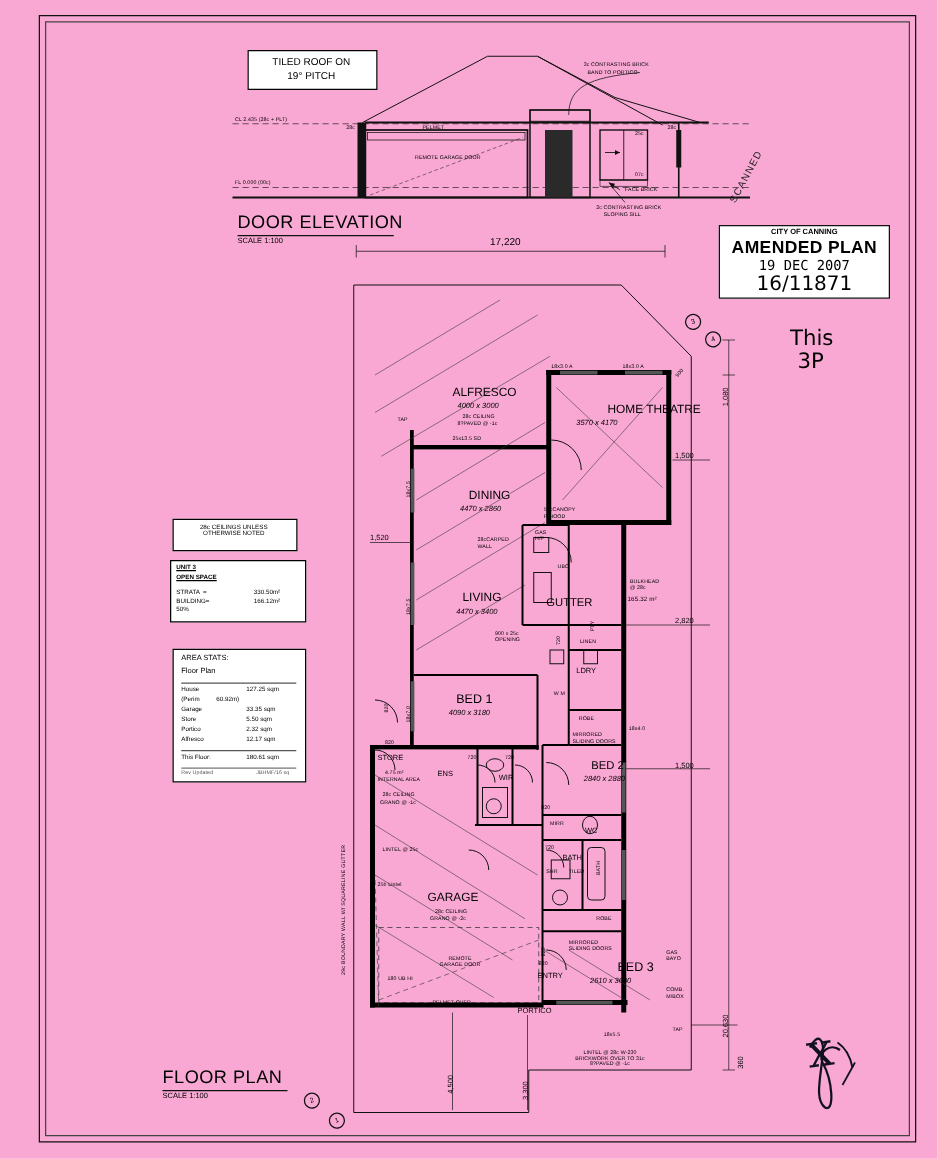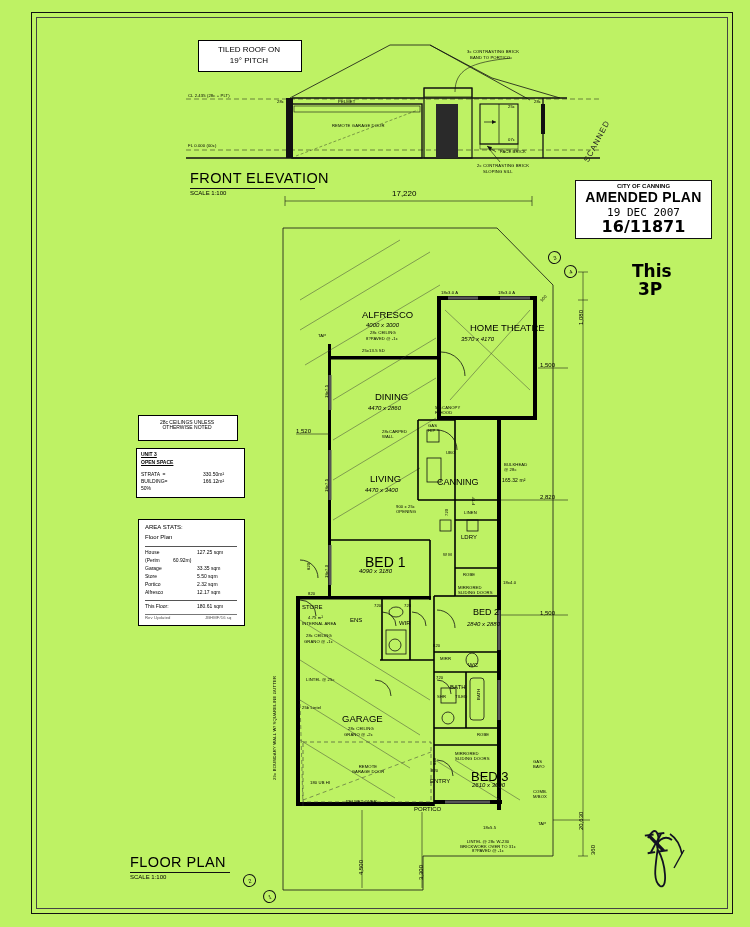--- a/index.html
+++ b/index.html
@@ -1,18 +1,18 @@
 <!DOCTYPE html>
 <html><head>
 <meta charset="utf-8">
 <style>
   html,body{margin:0;padding:0;background:#ffffff;}
   body{width:750px;height:927px;position:relative;overflow:hidden;
        font-family:"Liberation Sans",sans-serif;color:#000;}
-  .page{position:absolute;inset:0;background:#bef264;}
+  .page{position:absolute;inset:0;background:#f9a8d4;}
   
   .sheet-border{position:absolute;left:31px;top:12px;width:700px;height:900px;
       border:1.2px solid #111;}
   .sheet-border2{position:absolute;left:36px;top:17px;width:690px;height:890px;
       border:0.6px solid #444;}
   .txt{position:absolute;white-space:pre;line-height:1.08;}
   .tiny{font-size:4.2px;letter-spacing:.1px;}
   .tiny2{font-size:5px;}
   .sm{font-size:6px;}
   .md{font-size:8px;}
@@ -25,21 +25,21 @@
   .rot-d{transform-origin:0 0;}
   .ctr{text-align:center;}
   .uline{text-decoration:underline;}
   svg{position:absolute;overflow:visible;}
   .grey{fill:none;stroke:#111;}
   .hatch{stroke:#333;stroke-width:.45;}
   .circnum{position:absolute;width:11px;height:11px;border:0.9px solid #111;
      border-radius:50%;font-size:5.5px;display:flex;align-items:center;justify-content:center;
      transform:rotate(-20deg);}
   .stamp{position:absolute;border:1.6px solid #111;background:#fff;}
-  .hand{font-family:"DejaVu Sans",sans-serif;font-weight:bold;}
+  .hand{font-family:"DejaVu Sans",sans-serif;font-weight:normal;}
   .sig{position:absolute;font-size:38px;font-family:"DejaVu Serif",serif;
      transform:rotate(-8deg);color:#112;}
 </style>
 </head>
 <body>
 
 <div class="page">
 
   <div class="sheet-border"></div>
   <div class="sheet-border2"></div>
@@ -101,21 +101,21 @@
     <div class="txt tiny" style="left:508px;top:105px;">25c</div>
     <div class="txt tiny" style="left:508px;top:138px;">07c</div>
     <div class="txt tiny" style="left:338px;top:100px;">PELMET</div>
     <div class="txt tiny" style="left:332px;top:124px;">REMOTE GARAGE DOOR</div>
     <div class="txt tiny" style="left:467px;top:50px;">3c CONTRASTING BRICK</div>
     <div class="txt tiny" style="left:470px;top:56px;">BAND TO PORTICO</div>
     <div class="txt tiny" style="left:500px;top:150px;">FACE BRICK</div>
     <div class="txt tiny" style="left:477px;top:164px;">2c CONTRASTING BRICK</div>
     <div class="txt tiny" style="left:483px;top:170px;">SLOPING SILL</div>
 
-    <div class="txt xl" style="left:190px;top:171px;letter-spacing:.4px;">FRONT ELEVATION</div>
+    <div class="txt xl" style="left:190px;top:171px;letter-spacing:.4px;">DOOR ELEVATION</div>
     <div class="ln hline" style="left:190px;top:188px;width:125px;height:1px;"></div>
     <div class="txt sm" style="left:190px;top:190px;">SCALE 1:100</div>
     <div class="txt md" style="left:392px;top:190px;">17,220</div>
   </div>
 
   <div class="txt md" style="left:583px;top:160px;transform-origin:0 0;transform:rotate(-62deg);letter-spacing:1px;color:#222;">SCANNED</div>
 
   <div class="stamp" style="left:575px;top:180px;width:135px;height:57px;">
     <div class="txt sm ctr" style="left:0;top:2px;width:135px;font-weight:bold;">CITY OF CANNING</div>
     <div class="txt ctr" style="left:0;top:9px;width:135px;font-size:14px;font-weight:bold;letter-spacing:.3px;">AMENDED PLAN</div>
@@ -294,71 +294,71 @@
         <line x1="422" y1="812" x2="422" y2="888"></line>
       </g>
     </svg>
 
     <div class="txt" style="left:362px;top:310px;font-size:9.5px;">ALFRESCO</div>
     <div class="txt sm ital" style="left:366px;top:322px;">4000 x 3000</div>
     <div class="txt tiny" style="left:370px;top:331px;">28c CEILING</div>
     <div class="txt tiny" style="left:366px;top:337px;">8?PAVED @ -1c</div>
     <div class="txt tiny" style="left:362px;top:349px;">25x13.5 SD</div>
 
-    <div class="txt" style="left:448px;top:323px;font-size:9.5px;padding-left:22px;">HOME THEATRE</div>
+    <div class="txt" style="left:464px;top:323px;font-size:9.5px;padding-left:22px;">HOME THEATRE</div>
     <div class="txt sm ital" style="left:461px;top:336px;">3570 x 4170</div>
     <div class="txt tiny" style="left:441px;top:291px;">18x3.0 A</div>
     <div class="txt tiny" style="left:498px;top:291px;">18x3.0 A</div>
     <div class="txt tiny rot-d" style="left:540px;top:300px;transform:rotate(-50deg);">900</div>
 
     <div class="txt" style="left:375px;top:392px;font-size:9.5px;">DINING</div>
     <div class="txt sm ital" style="left:368px;top:405px;">4470 x 2860</div>
     <div class="txt tiny" style="left:382px;top:430px;">28cCARPED
 WALL</div>
 
     <div class="txt" style="left:370px;top:474px;font-size:9.5px;">LIVING</div>
     <div class="txt sm ital" style="left:365px;top:487px;">4470 x 3400</div>
 
-    <div class="txt" style="left:437px;top:478px;font-size:9px;">CANNING</div>
+    <div class="txt" style="left:437px;top:478px;font-size:9px;">GUTTER</div>
     <div class="txt tiny" style="left:435px;top:406px;">50cCANOPY
 R/HOOD</div>
     <div class="txt tiny" style="left:428px;top:424px;">GAS
 H/P</div>
     <div class="txt tiny" style="left:446px;top:451px;">UBO</div>
     <div class="txt tiny" style="left:504px;top:463px;">BULKHEAD
 @ 28c</div>
     <div class="txt tiny" style="left:502px;top:478px;font-size:5px;">165.32 m²</div>
     <div class="txt tiny" style="left:396px;top:505px;">900 x 25c
 OPENING</div>
     <div class="txt tiny" style="left:464px;top:511px;">LINEN</div>
     <div class="txt tiny rot90" style="left:472px;top:505px;">PTY</div>
     <div class="txt sm" style="left:461px;top:534px;">LDRY</div>
     <div class="txt tiny" style="left:443px;top:553px;">W M</div>
     <div class="txt tiny" style="left:463px;top:573px;">ROBE</div>
 
-    <div class="txt" style="left:365px;top:555px;font-size:14px;">BED 1</div>
+    <div class="txt" style="left:365px;top:555px;font-size:10px;">BED 1</div>
     <div class="txt sm ital" style="left:359px;top:568px;">4090 x 3180</div>
 
     <div class="txt tiny" style="left:458px;top:586px;">MIRRORED
 SLIDING DOORS</div>
     <div class="txt" style="left:473px;top:608px;font-size:9px;text-align:center;">BED 2</div>
     <div class="txt sm ital" style="left:467px;top:621px;">2840 x 2880</div>
     <div class="txt tiny" style="left:503px;top:581px;">18x4.0</div>
 
     <div class="txt sm" style="left:468px;top:662px;">WC</div>
     <div class="txt sm" style="left:450px;top:684px;">BATH</div>
     <div class="txt tiny" style="left:455px;top:695px;">TILED</div>
     <div class="txt tiny rot90" style="left:477px;top:700px;">BATH</div>
     <div class="txt tiny" style="left:437px;top:695px;">SHR</div>
     <div class="txt tiny" style="left:440px;top:657px;">MIRR</div>
     <div class="txt tiny" style="left:477px;top:733px;">ROBE</div>
     <div class="txt tiny" style="left:455px;top:752px;">MIRRORED
 SLIDING DOORS</div>
 
-    <div class="txt" style="left:471px;top:770px;font-size:13px;">BED 3</div>
+    <div class="txt" style="left:494px;top:770px;font-size:10px;">BED 3</div>
     <div class="txt sm ital" style="left:472px;top:782px;">2610 x 3600</div>
     <div class="txt tiny" style="left:483px;top:826px;">18x5.5</div>
     <div class="txt tiny" style="left:533px;top:760px;">GAS
 BAYO</div>
     <div class="txt tiny" style="left:533px;top:790px;">COMB.
 M/BOX</div>
     <div class="txt tiny" style="left:538px;top:822px;">TAP</div>
     <div class="txt tiny" style="left:318px;top:334px;">TAP</div>
 
     <div class="txt sm" style="left:430px;top:778px;">ENTRY</div>

